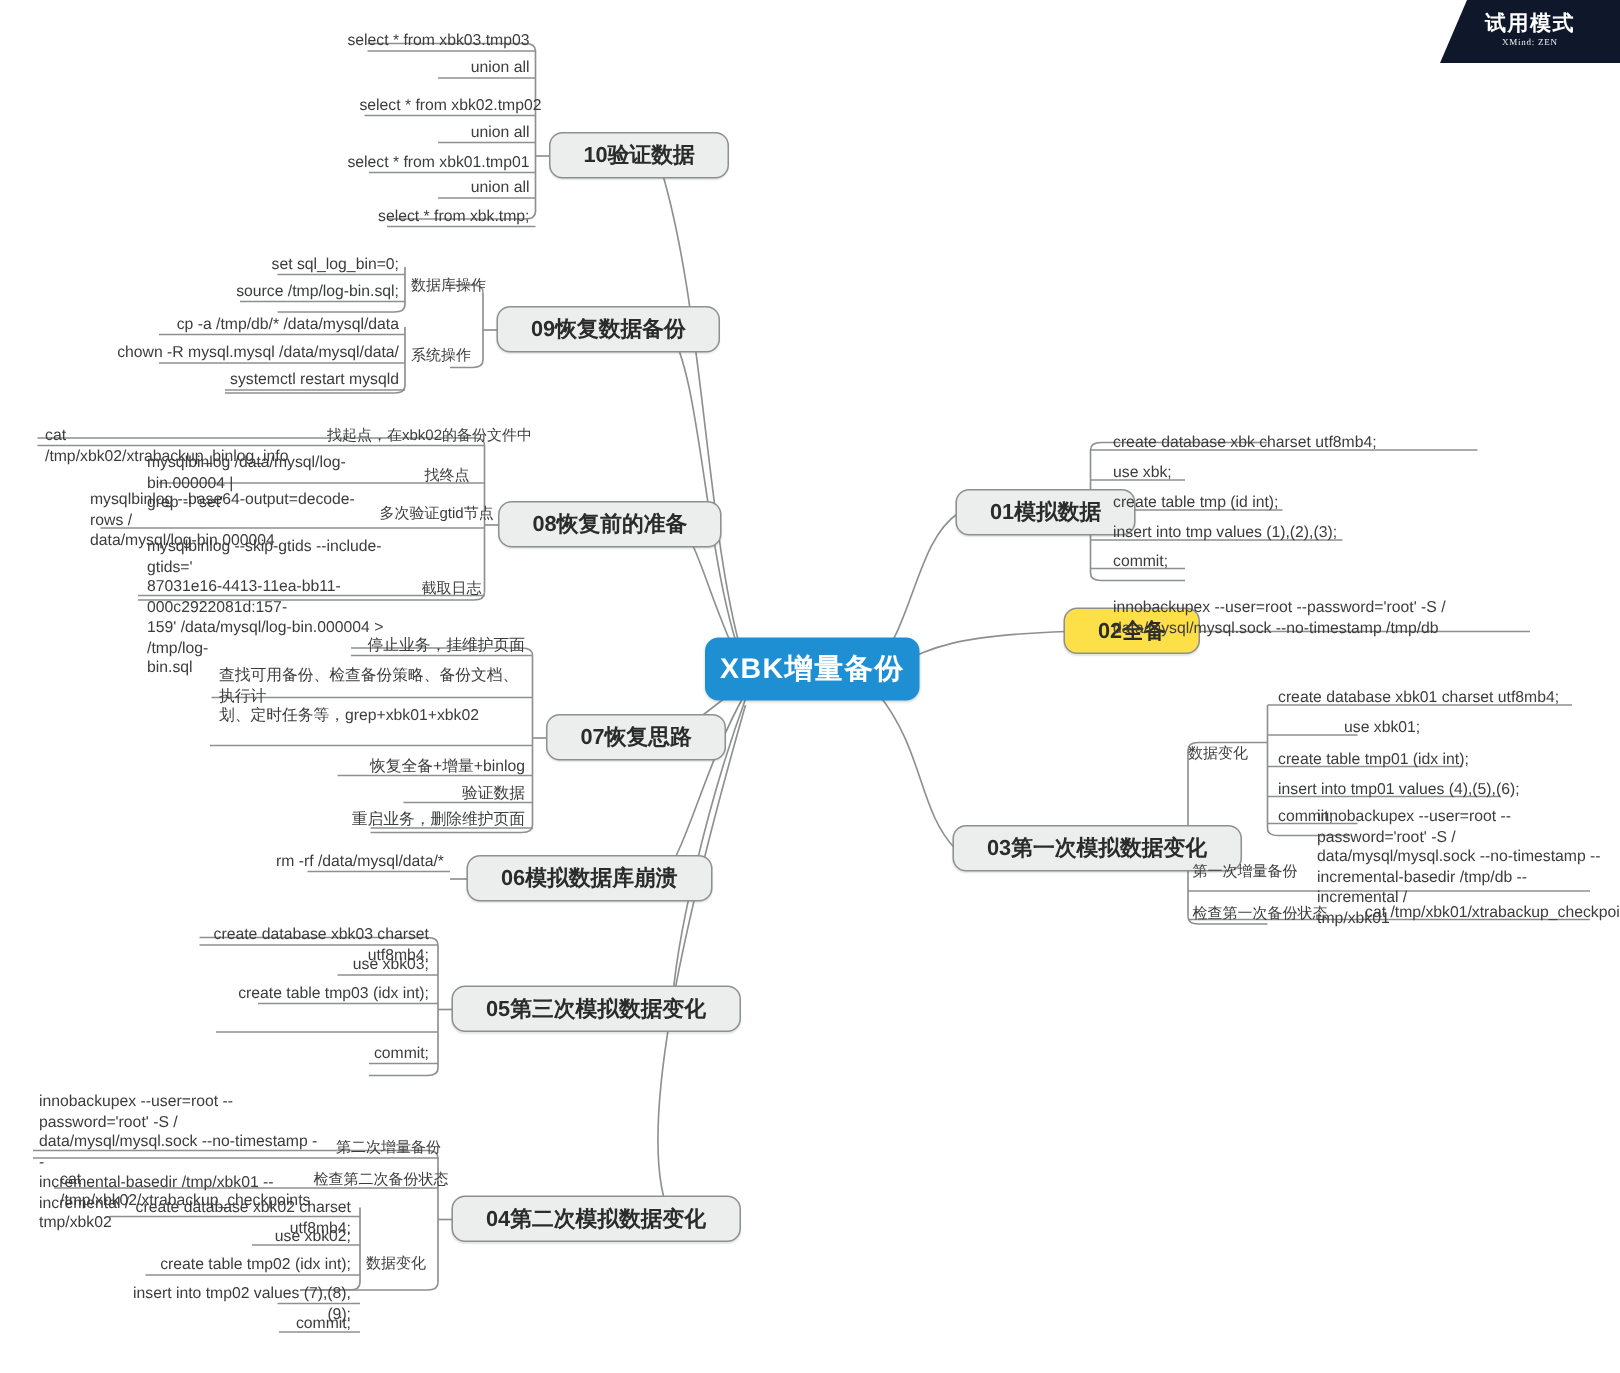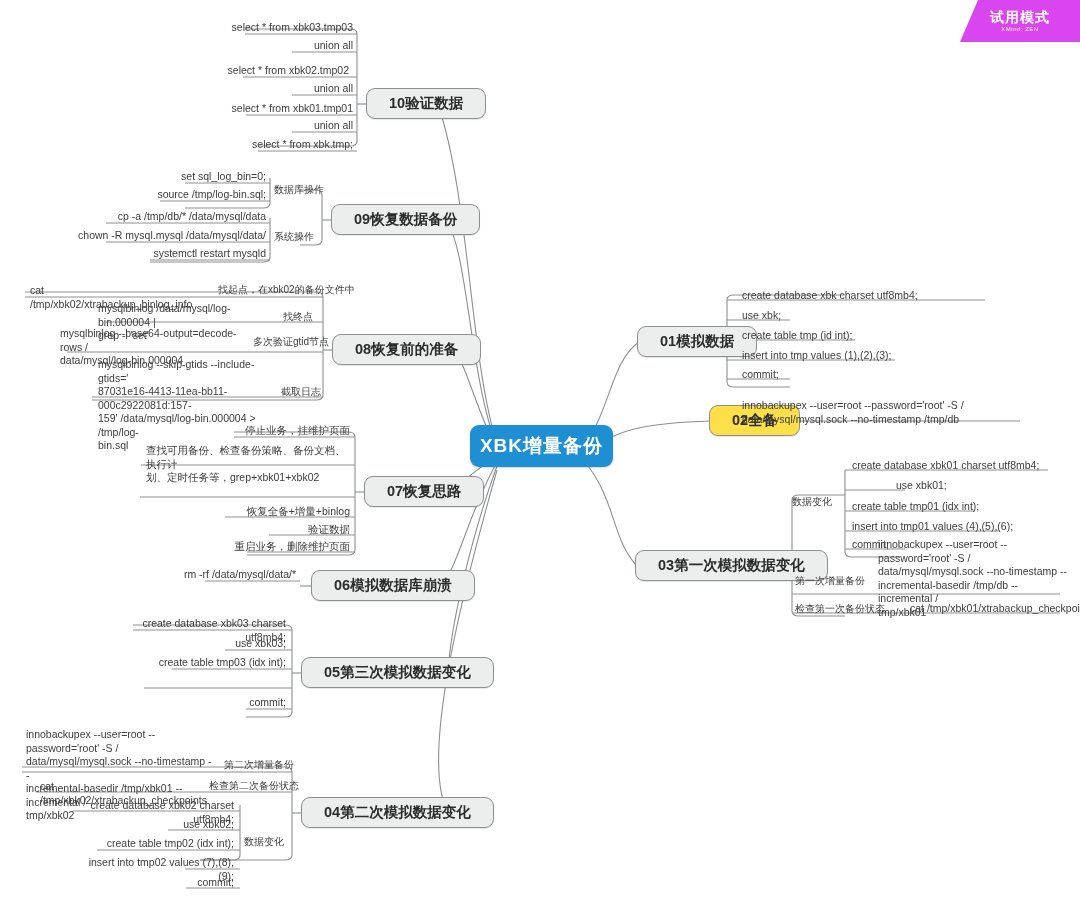--- a/index.html
+++ b/index.html
@@ -213,21 +213,21 @@
   <div class="node main-topic" style="left: 301px; top: 797px; background: rgb(236, 237, 237); border-color: rgb(141, 143, 145);">04第二次模拟数据变化</div>
 
   <div class="node main-topic" style="left: 637px; top: 326px; background: rgb(236, 237, 237); border-color: rgb(141, 143, 145);">01模拟数据</div>
 
   <div class="node main-topic" style="left: 709px; top: 405px; background: #fde047; border-color: rgb(141, 143, 145);">02全备</div>
 
   <div class="node main-topic" style="left: 635px; top: 550px; background: rgb(236, 237, 237); border-color: rgb(141, 143, 145);">03第一次模拟数据变化</div>
 
   <div class="node leaf r" style="left:165px;top:20px;width:190px;">select * from xbk03.tmp03</div>
   <div class="node leaf r" style="left:225px;top:38px;width:130px;">union all</div>
-  <div class="node leaf r" style="left:161px;top:63px;width:190px;">select * from xbk02.tmp02</div>
+  <div class="node leaf r" style="left:173px;top:63px;width:190px;">select * from xbk02.tmp02</div>
   <div class="node leaf r" style="left:225px;top:81px;width:130px;">union all</div>
   <div class="node leaf r" style="left:165px;top:101px;width:190px;">select * from xbk01.tmp01</div>
   <div class="node leaf r" style="left:225px;top:118px;width:130px;">union all</div>
   <div class="node leaf r" style="left:165px;top:137px;width:190px;">select * from xbk.tmp;</div>
 
   <div class="node sublabel" style="left:274px;top:183px;">数据库操作</div>
   <div class="node sublabel" style="left:274px;top:230px;">系统操作</div>
 
   <div class="node leaf r" style="left:120px;top:169px;width:148px;">set sql_log_bin=0;</div>
   <div class="node leaf r" style="left:120px;top:187px;width:148px;">source /tmp/log-bin.sql;</div>
@@ -303,18 +303,18 @@
 
   <div class="node leaf l" style="left:876px;top:537px;width:196px;">innobackupex --user=root --password='root' -S /
 data/mysql/mysql.sock --no-timestamp --
 incremental-basedir /tmp/db --incremental /
 tmp/xbk01</div>
   <div class="node sublabel" style="left:795px;top:574px;">第一次增量备份</div>
 
   <div class="node sublabel" style="left:795px;top:602px;">检查第一次备份状态</div>
   <div class="node leaf l" style="left:908px;top:601px;width:200px;">cat /tmp/xbk01/xtrabackup_checkpoints</div>
 
-  <div class="trial" style="background: #d946ef;">
+  <div class="trial" style="background: #0f172a; font-family: Liberation Serif, serif;">
     <div class="t1">试用模式</div>
     <div class="t2">XMind: ZEN</div>
   </div>
 
 </div>
 
 </body></html>

